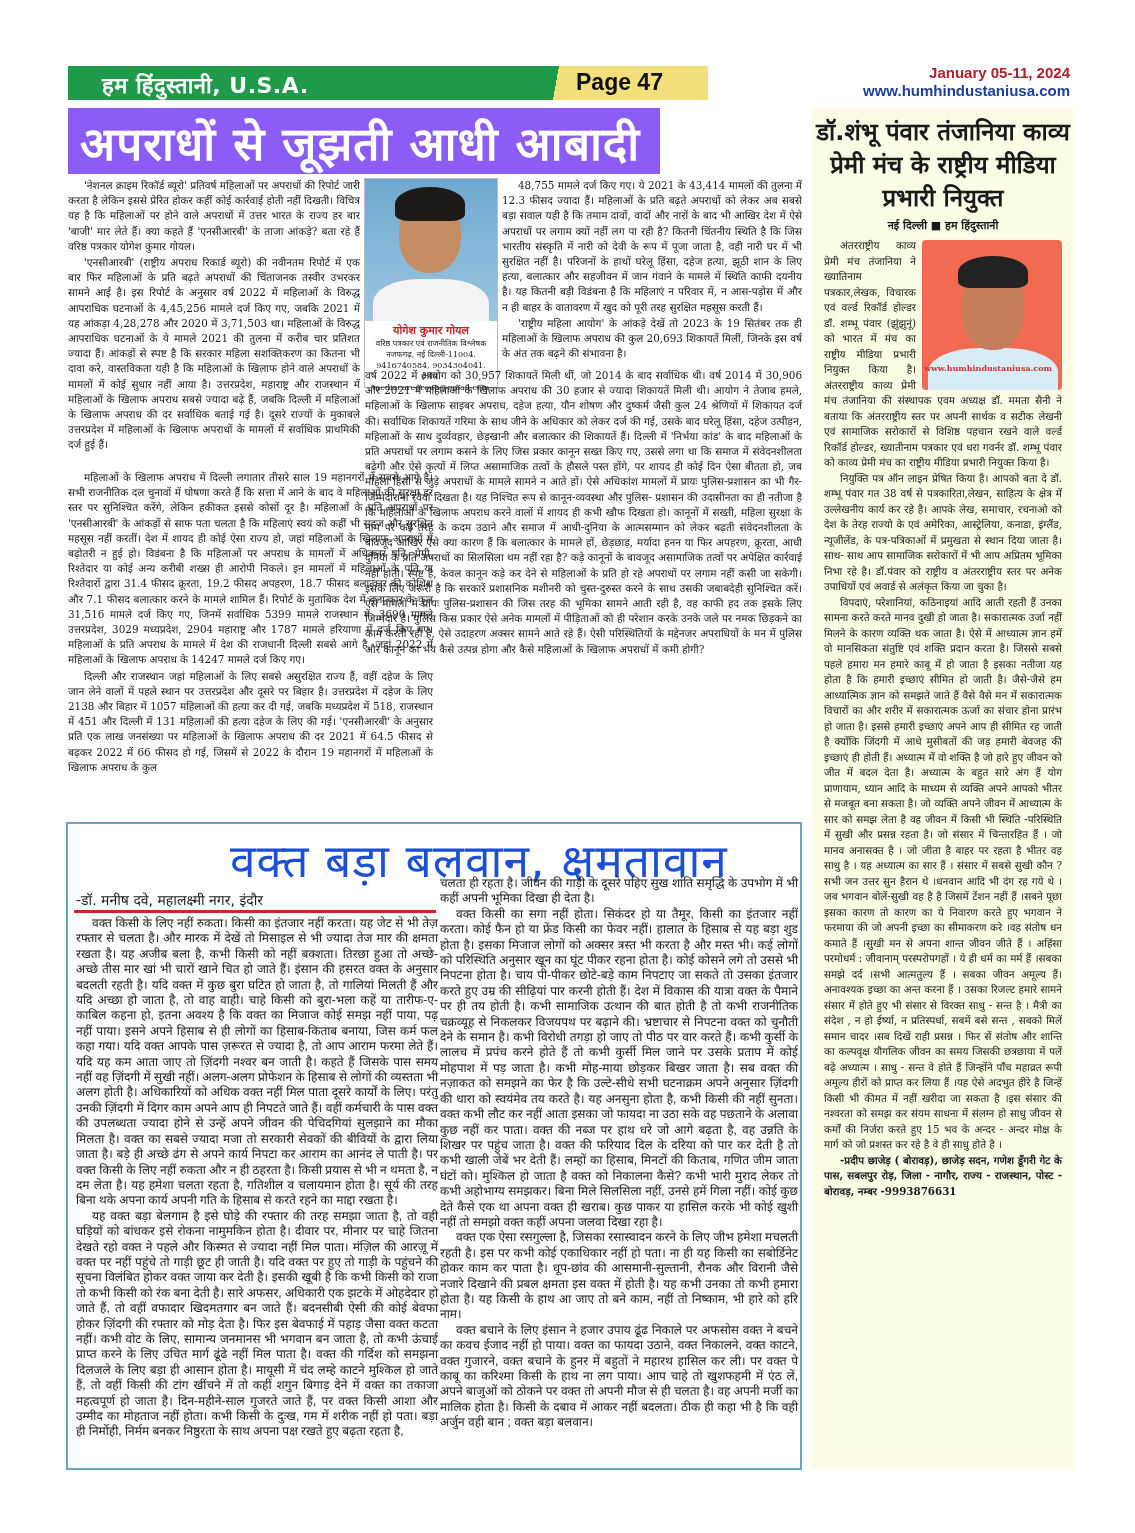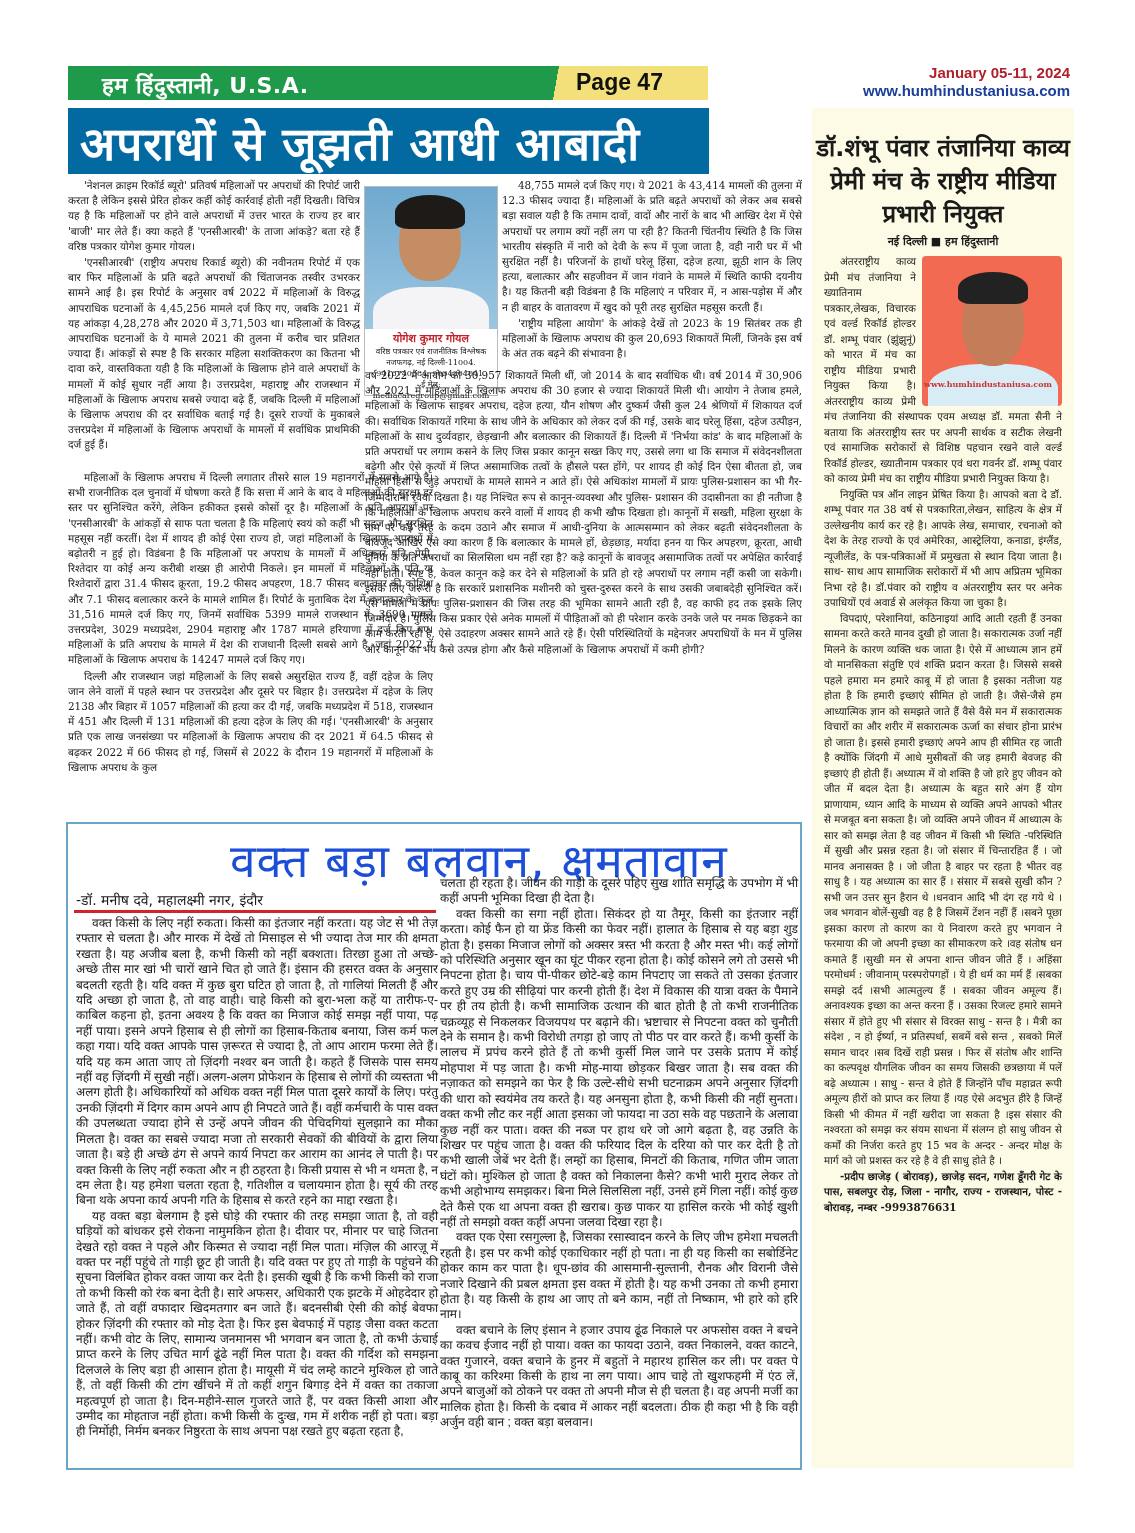--- a/index.html
+++ b/index.html
@@ -11,46 +11,46 @@
     background: linear-gradient(100deg, #1f9a4a 0%, #1f9a4a 76%, #f3e07a 76%, #f3e07a 100%); }
   .mast-name { position: absolute; left: 6px; top: 3px; color: #fff; font-weight: bold; font-size: 22px;
     font-family: "DejaVu Sans", sans-serif; letter-spacing: 0.5px; margin-left: 28px; }
   .mast-page { position: absolute; left: 508px; top: 3px; color: #111; font-weight: bold; font-size: 23px;
     font-family: "Liberation Sans", sans-serif; }
   .mast-date { position: absolute; right: 0; top: -2px; color: #b0202a; font-size: 15px; font-weight: bold;
     font-family: "Liberation Sans", sans-serif; text-align: right; }
   .mast-url { position: absolute; right: 0; top: 16px; color: #1d3f9a; font-size: 15px; font-weight: bold;
     font-family: "Liberation Sans", sans-serif; }
 
-  .lead-head { position: absolute; left: 68px; top: 108px; width: 641px; height: 66px; background: #0369a1; }
+  .lead-head { position: absolute; left: 68px; top: 108px; width: 592px; height: 66px; background: #8b5cf6; }
   .lead-head h1 { color: #fff; font-size: 46px; font-weight: bold; padding: 3px 0 0 12px; letter-spacing: 1px;
     font-family: "DejaVu Sans", sans-serif; white-space: nowrap; }
 
   .lead-body { position: absolute; left: 68px; top: 178px; width: 734px; height: 640px;
     font-size: 10.4px; line-height: 15.2px; text-align: justify; font-family: "DejaVu Serif", serif; }
   .lead-col-a { position: absolute; left: 0; top: 0; width: 292px; }
   .lead-col-b { position: absolute; left: 434px; top: 0; width: 300px; }
   .lead-col-c { position: absolute; left: 0; top: 292px; width: 365px; }
   .lead-col-d { position: absolute; left: 297px; top: 190px; width: 437px; }
   .lead-body p { text-indent: 16px; margin-bottom: 1px; }
 
   .author-card { position: absolute; left: 296px; top: 0; width: 134px; height: 210px; border: 1px solid #bbb;
-    background: #fff; margin-top: 8px; }
+    background: #fff; }
   .author-photo { width: 132px; height: 142px; background: linear-gradient(#6fa9cf, #9cc6e2); position: relative; overflow: hidden; }
   .author-photo .face { position: absolute; left: 34px; top: 16px; width: 62px; height: 78px; border-radius: 48% 48% 45% 45%;
     background: #c58d64; }
   .author-photo .hair { position: absolute; left: 30px; top: 8px; width: 70px; height: 34px; border-radius: 50% 50% 20% 20%;
     background: #1d1a18; }
   .author-photo .shirt { position: absolute; left: 8px; top: 100px; width: 116px; height: 60px; border-radius: 40% 40% 0 0;
     background: #f4f4f6; }
   .author-name { color: #c0252d; font-weight: bold; font-size: 11px; text-align: center; margin-top: 2px; }
   .author-line { font-size: 8px; text-align: center; line-height: 11px; }
 
   .side-box { position: absolute; left: 812px; top: 108px; width: 262px; height: 1360px; background: #fdfbe6; }
-  .side-head { font-size: 24px; font-weight: bold; text-align: center; line-height: 33px; padding-top: 24px;
+  .side-head { font-size: 24px; font-weight: bold; text-align: center; line-height: 33px; padding-top: 8px;
     font-family: "DejaVu Sans", sans-serif; }
   .side-dateline { text-align: center; font-weight: bold; font-size: 11px; margin: 2px 0 6px; }
   .side-text { font-size: 10.3px; line-height: 15.5px; text-align: justify; padding: 0 12px 0 12px; font-family: "DejaVu Serif", serif; }
   .side-text p { text-indent: 16px; }
   .side-photo { float: right; width: 140px; height: 150px; margin: 2px 0 2px 6px; background: #f26a52;
     position: relative; overflow: hidden; border-radius: 4px; }
   .side-photo .face { position: absolute; left: 40px; top: 26px; width: 62px; height: 84px; border-radius: 45%;
     background: #c57c58; }
   .side-photo .hair { position: absolute; left: 36px; top: 16px; width: 70px; height: 32px; border-radius: 50% 50% 20% 20%; background: #222; }
   .side-photo .kurta { position: absolute; left: 6px; top: 108px; width: 130px; height: 60px; border-radius: 40% 40% 0 0; background: #d8ecf6; }

